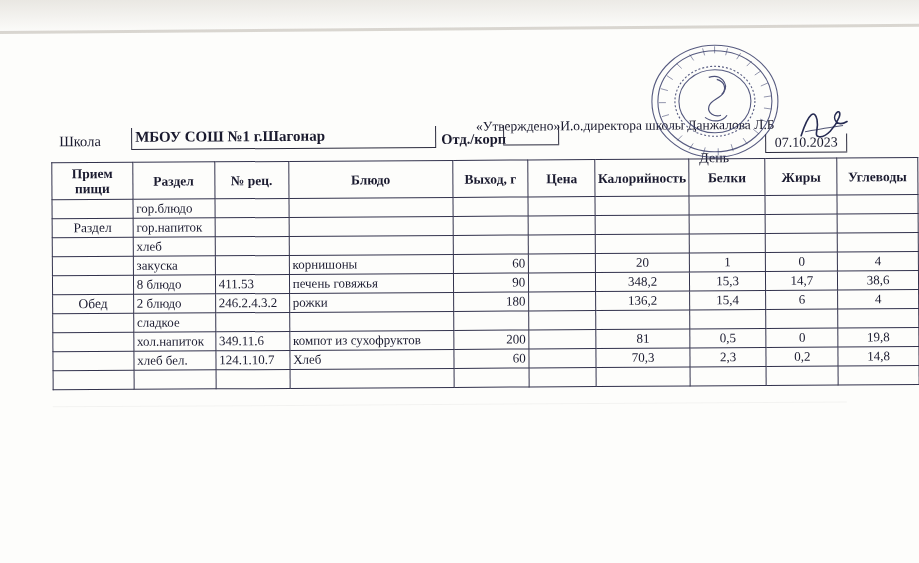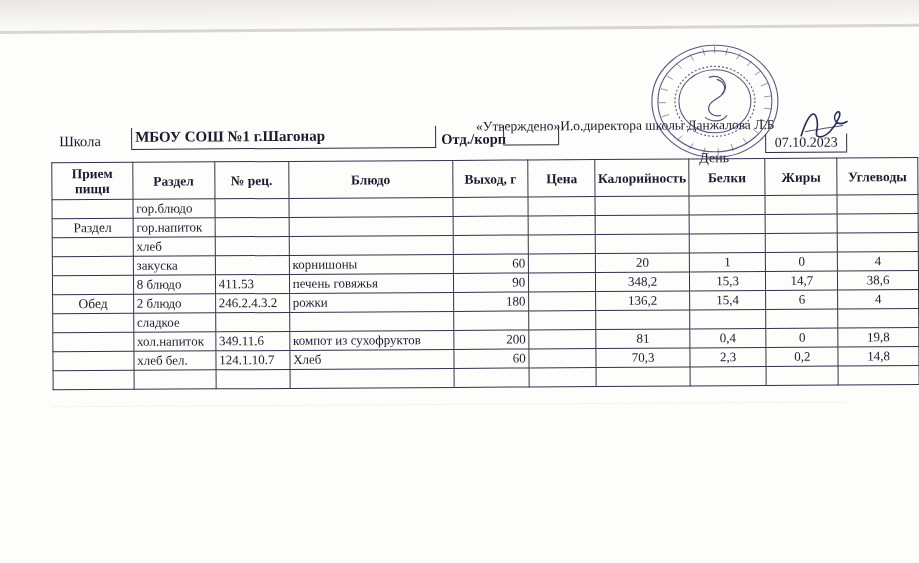--- a/index.html
+++ b/index.html
@@ -379,21 +379,21 @@
         </tr>
 
         <tr class="row-tall">
           <td class="c-meal"></td>
           <td class="c-sect shade">хол.напиток</td>
           <td class="c-rec">349.11.6</td>
           <td class="c-dish">компот из сухофруктов</td>
           <td class="c-out">200</td>
           <td class="c-price"></td>
           <td class="c-kcal">81</td>
-          <td class="c-prot">0,4</td>
+          <td class="c-prot">0,5</td>
           <td class="c-fat">0</td>
           <td class="c-carb">19,8</td>
         </tr>
 
         <tr class="row-tall">
           <td class="c-meal"></td>
           <td class="c-sect shade">хлеб бел.</td>
           <td class="c-rec">124.1.10.7</td>
           <td class="c-dish">Хлеб</td>
           <td class="c-out">60</td>

